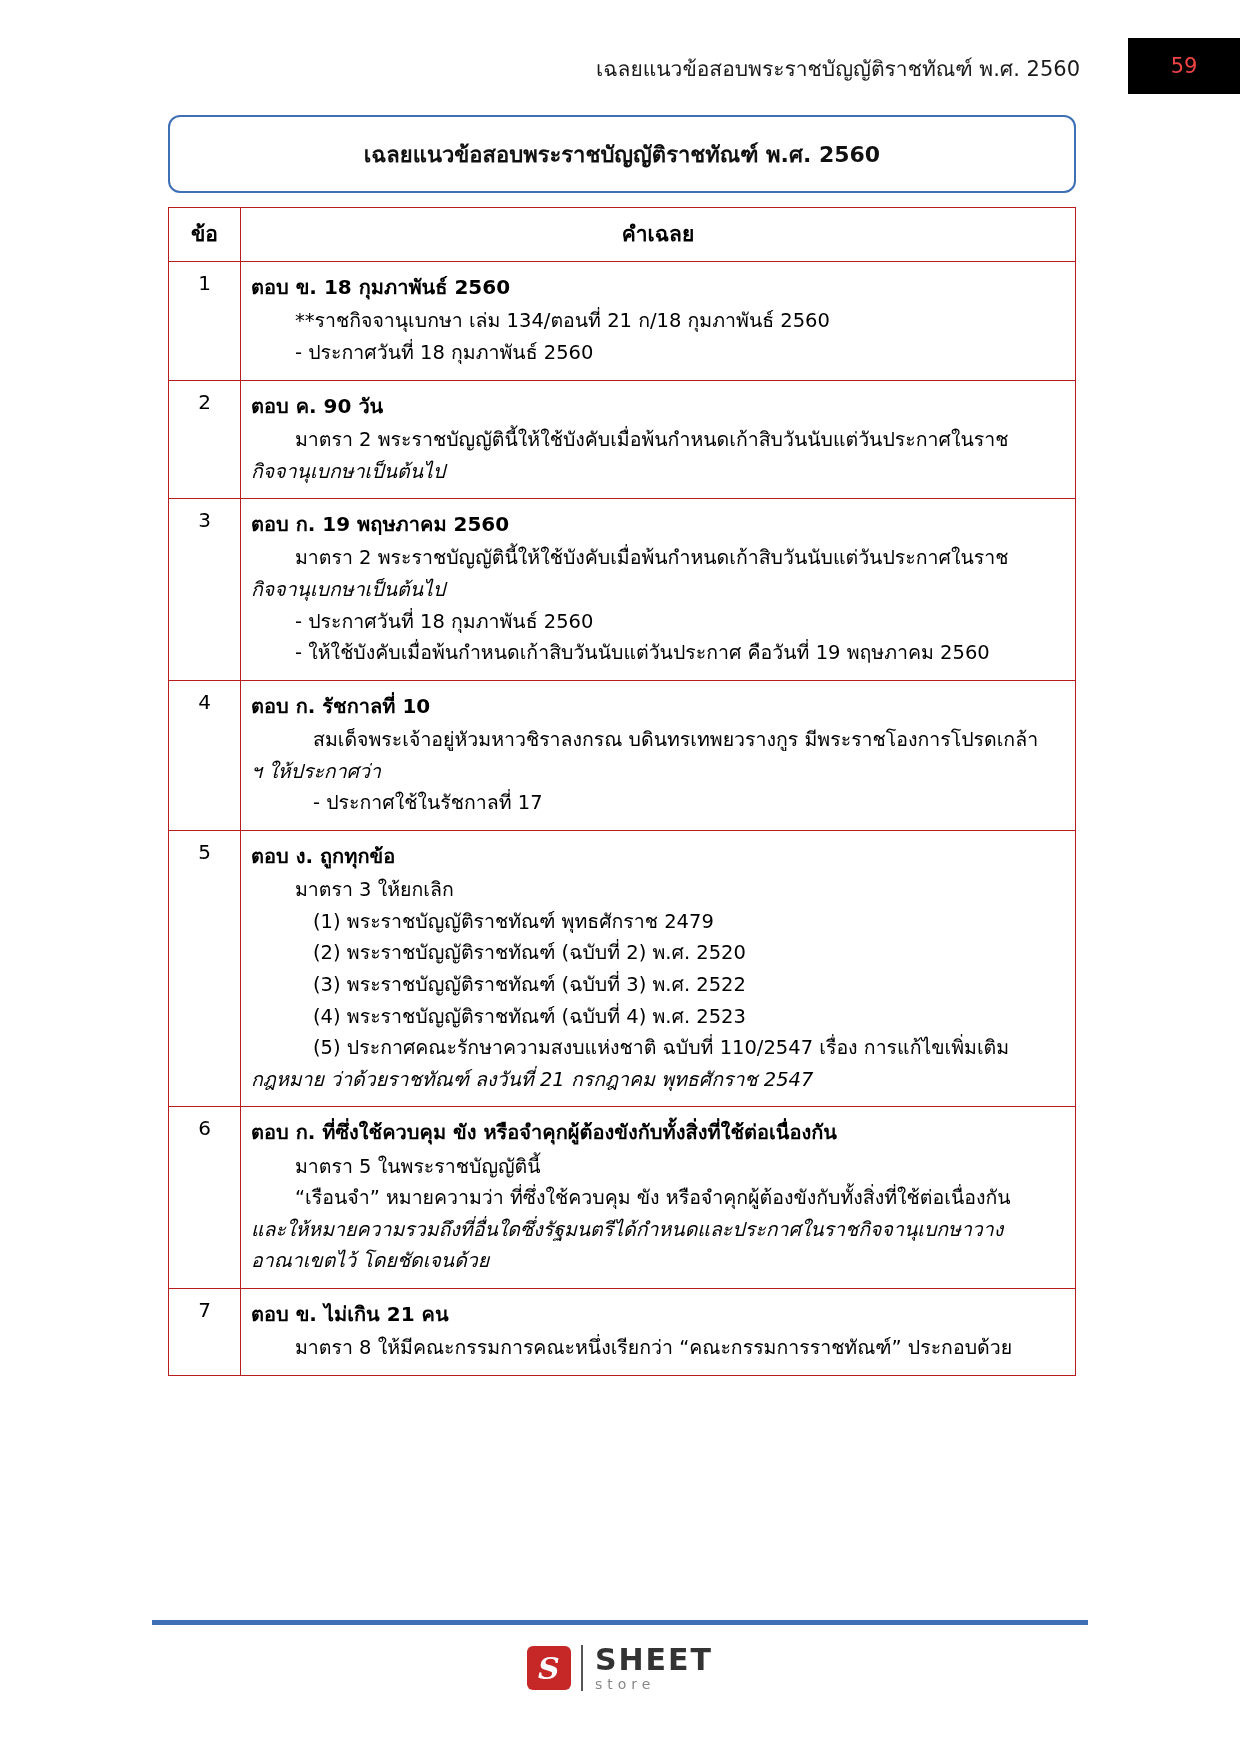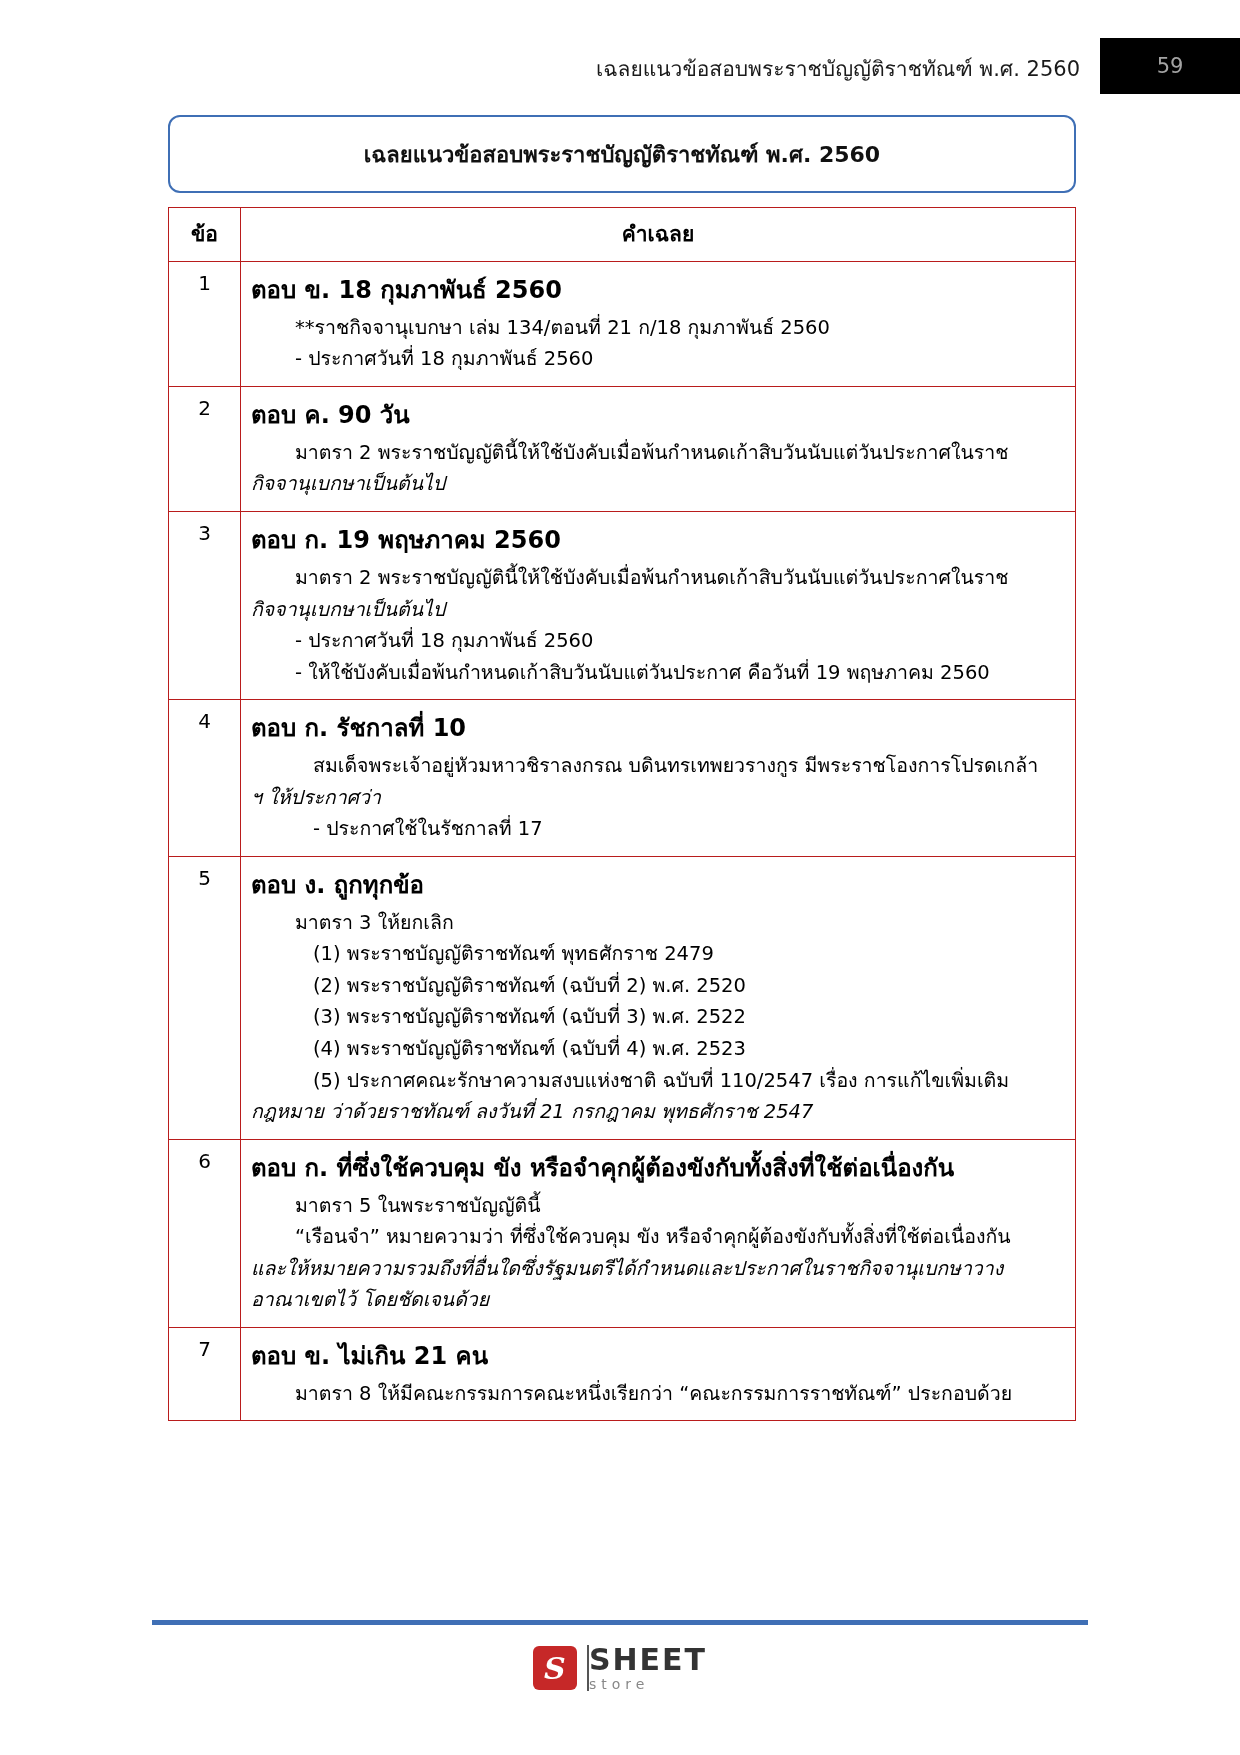--- a/index.html
+++ b/index.html
@@ -26,24 +26,24 @@
     right: 160px;
     top: 52px;
     font-size: 21px;
     color: #1a1a1a;
     white-space: nowrap;
   }
   .page-number-box {
     position: absolute;
     right: 0;
     top: 38px;
-    width: 140px;
+    width: 112px;
     height: 56px;
     background: #000000;
-    color: #a3a3a3;
+    color: #ef4444;
     font-size: 21px;
     display: flex;
     align-items: center;
     justify-content: center;
   }
 
   
   .content {
     position: absolute;
     left: 168px;
@@ -89,21 +89,21 @@
     text-align: center;
     font-size: 20px;
     padding-top: 12px;
   }
   td.body {
     font-size: 19.5px;
     line-height: 1.62;
   }
   .ans-head {
     font-weight: bold;
-    font-size: 24px;
+    font-size: 20px;
     margin-bottom: 2px;
   }
   .ln {
     display: block;
   }
   .ind1 { text-indent: 44px; }
   .ind2 { text-indent: 62px; }
   .ind0 { text-indent: 0; font-style: italic; }
   .b { font-weight: normal; }
 
@@ -138,21 +138,21 @@
     display: flex;
     align-items: center;
     justify-content: center;
     font-family: "DejaVu Serif", "Liberation Serif", serif;
   }
   .logo-text {
     display: flex;
     flex-direction: column;
     line-height: 1;
     border-left: 2px solid #555;
-    padding-left: 0;
+    padding-left: 12px;
   }
   .logo-main {
     font-size: 30px;
     font-weight: bold;
     letter-spacing: 2px;
     color: #333333;
   }
   .logo-sub {
     font-size: 14px;
     letter-spacing: 5px;

